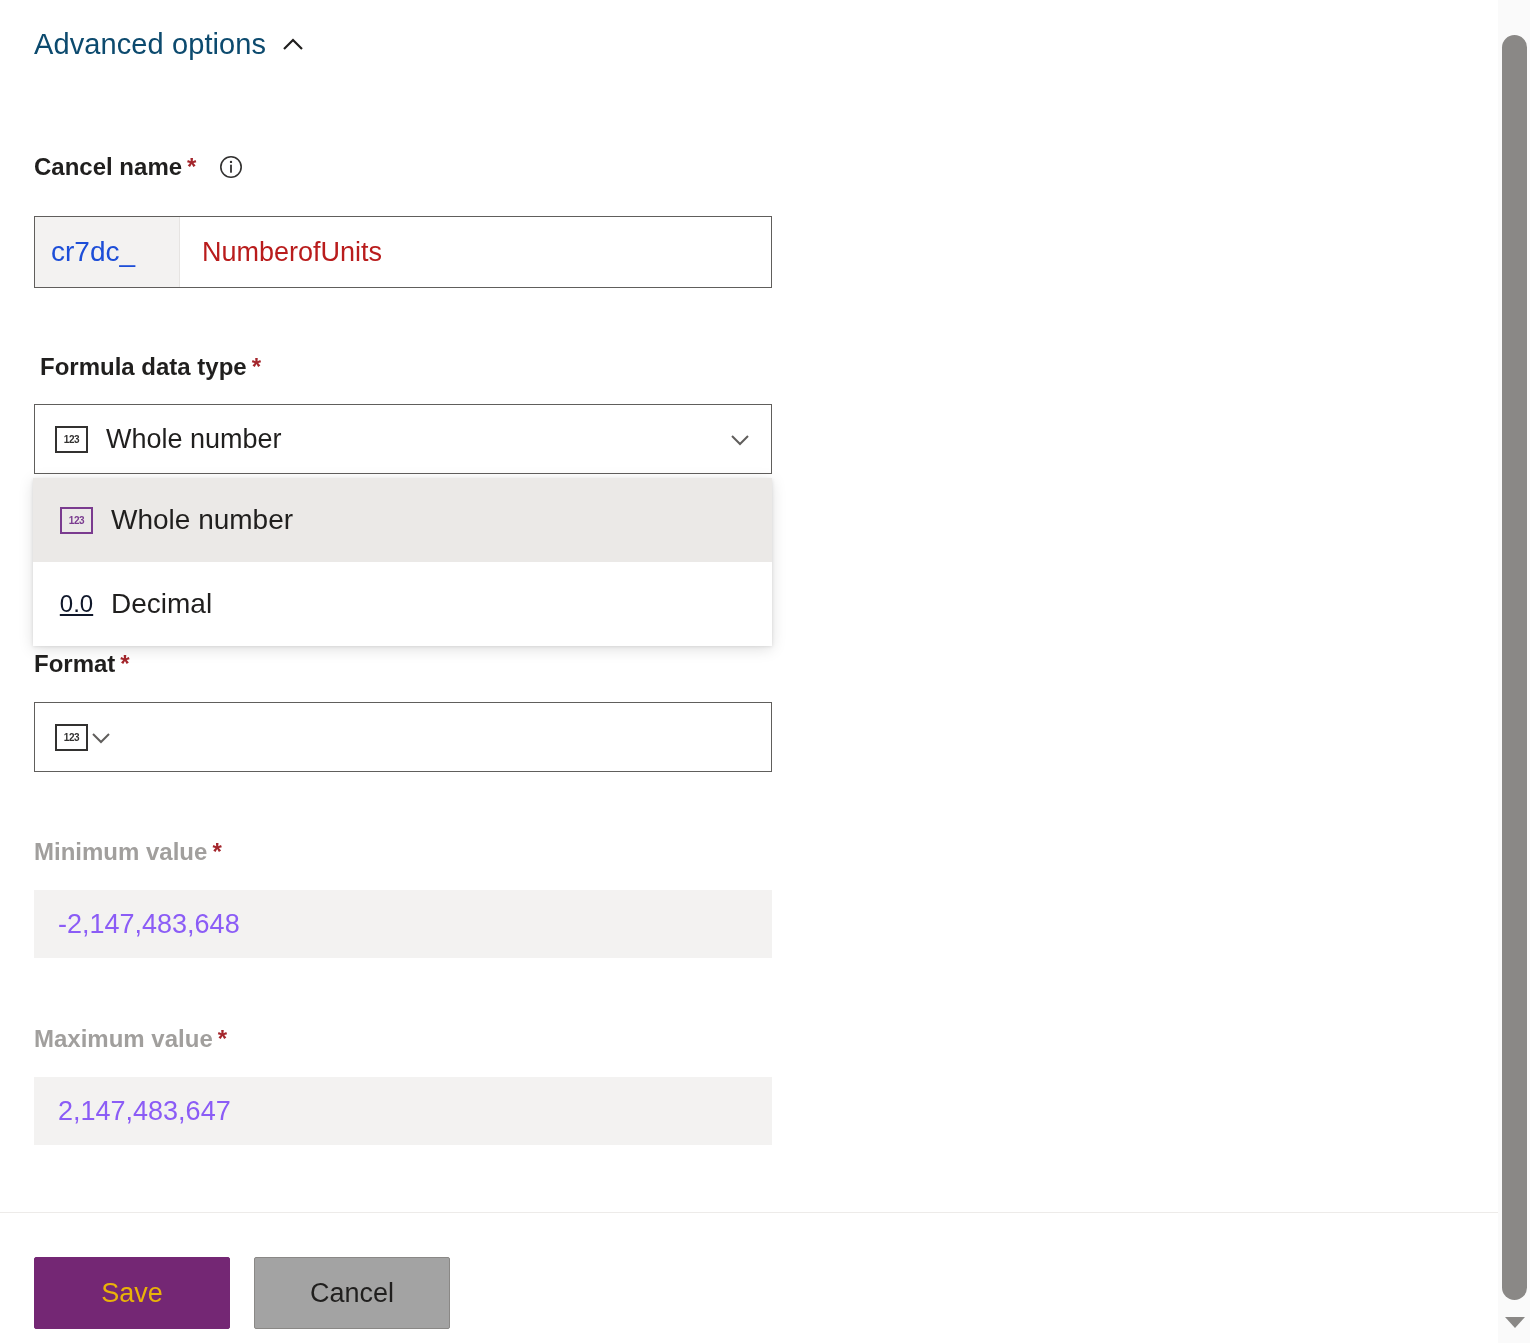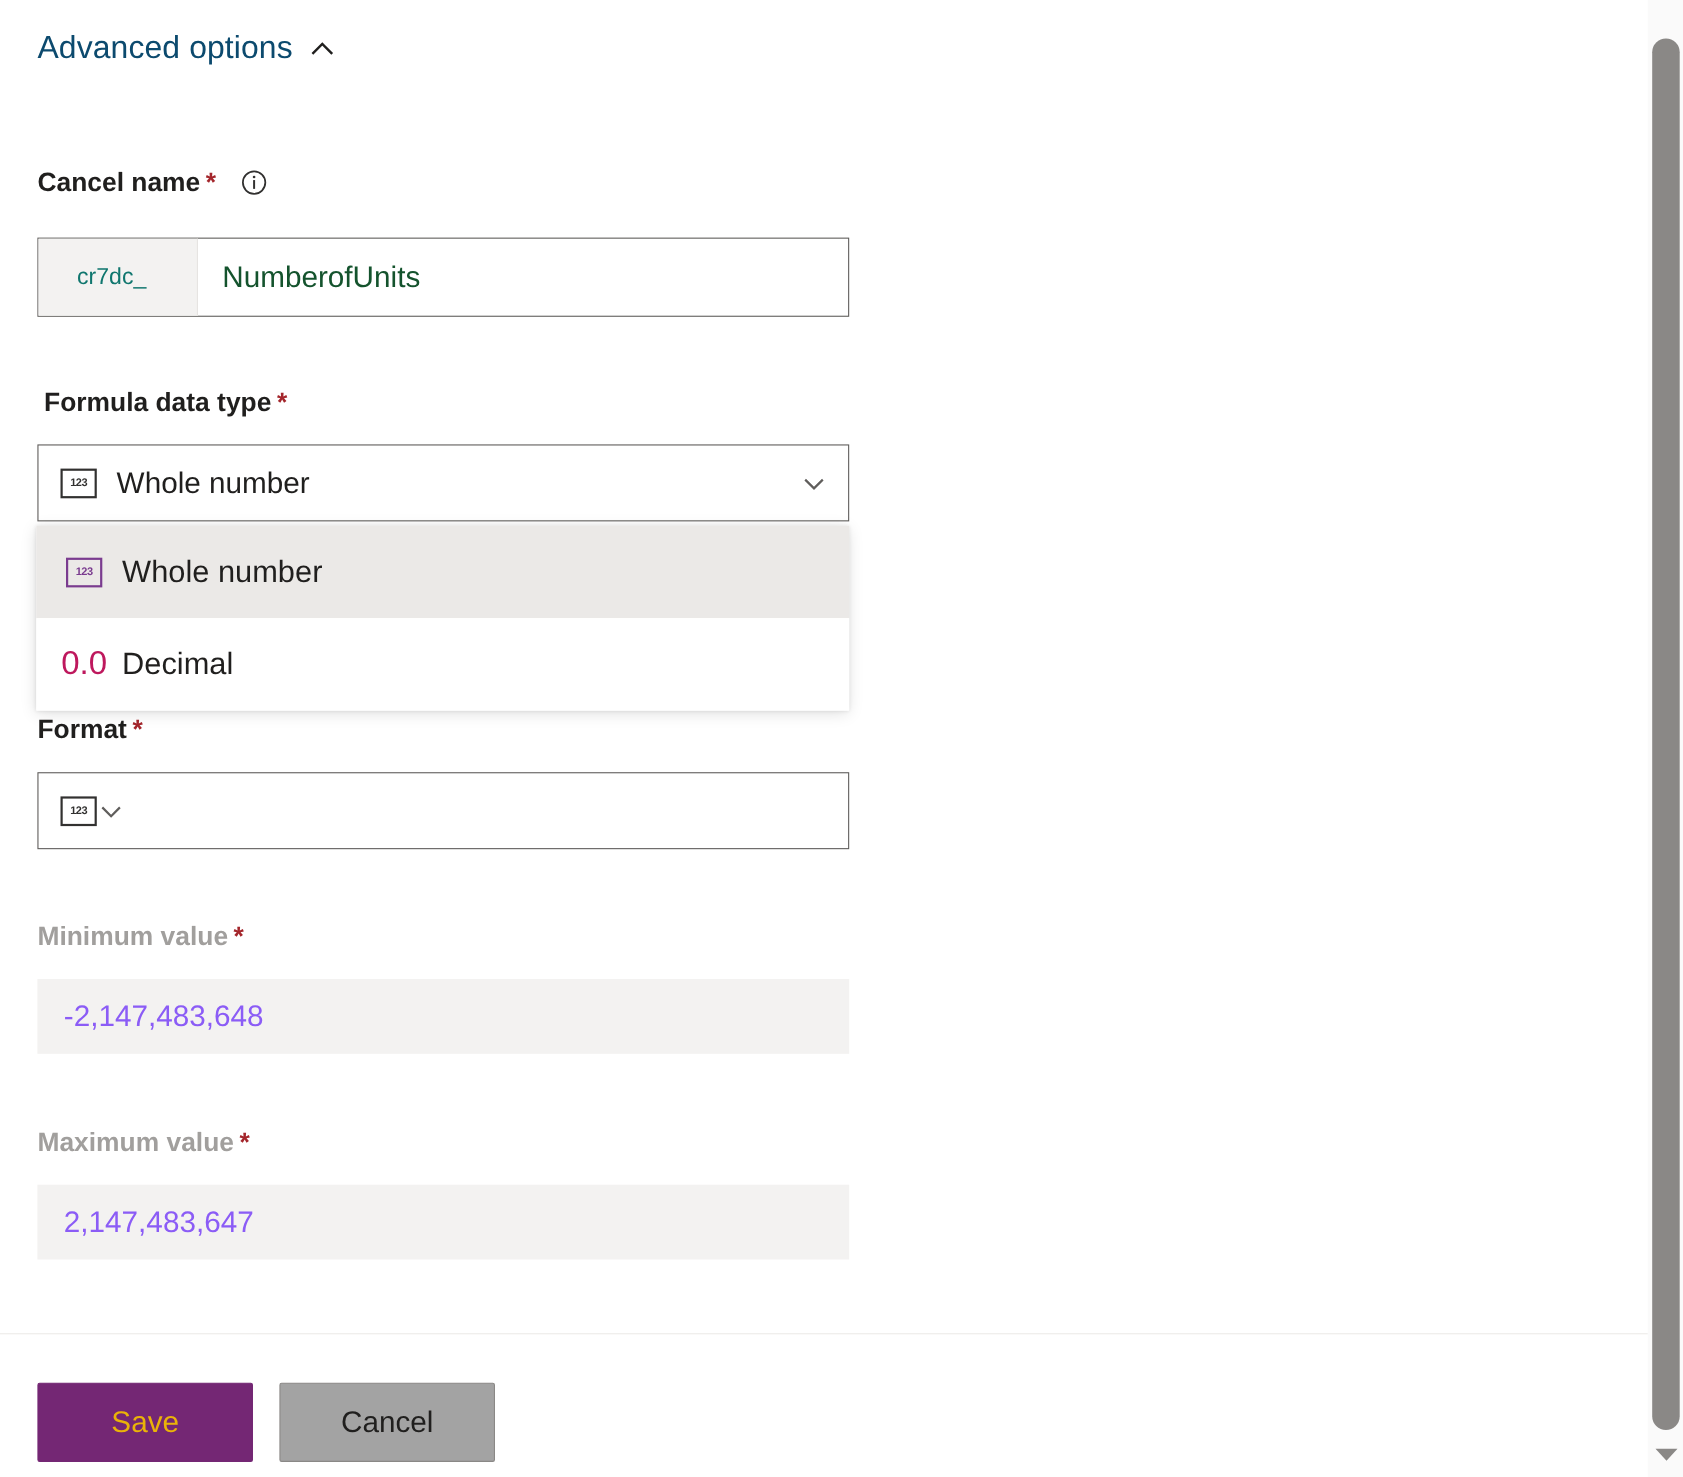--- a/index.html
+++ b/index.html
@@ -86,33 +86,33 @@
     border: 1px solid #605e5c;
     background: #ffffff;
     display: flex;
     align-items: stretch;
   }
   .schema-prefix {
     width: 145px;
     background: #f3f2f1;
     display: flex;
     align-items: center;
-    padding-left: 35px;
-    font-size: 21px;
-    color: #0f766e;
+    padding-left: 16px;
+    font-size: 28px;
+    color: #1d4ed8;
     border-right: 1px solid #e6e4e2;
   }
   .schema-input {
     flex: 1;
     border: 0;
     outline: none;
     background: transparent;
     font-family: "Liberation Sans", sans-serif;
     font-size: 27px;
-    color: #14532d;
+    color: #b91c1c;
     padding-left: 22px;
   }
 
   
   .combo {
     position: absolute;
     left: 34px;
     width: 738px;
     height: 70px;
     border: 1px solid #605e5c;
@@ -146,24 +146,25 @@
     flex: 0 0 auto;
     font-family: "Liberation Sans", sans-serif;
   }
   .icon123.purple { border-color: #7a3b8f; color: #7a3b8f; }
   .icon-decimal {
     width: 33px;
     height: 27px;
     display: flex;
     align-items: center;
     justify-content: center;
-    font-size: 30px;
-    color: #be185d;
+    font-size: 24px;
+    color: #0f172a;
     flex: 0 0 auto;
     line-height: 1;
+    text-decoration: underline;
   }
 
   
   .dropdown {
     position: absolute;
     left: 33px;
     top: 478px;
     width: 739px;
     background: #ffffff;
     box-shadow: 0 3.2px 14px 0 rgba(0,0,0,.13), 0 0.6px 3.6px 0 rgba(0,0,0,.11);

